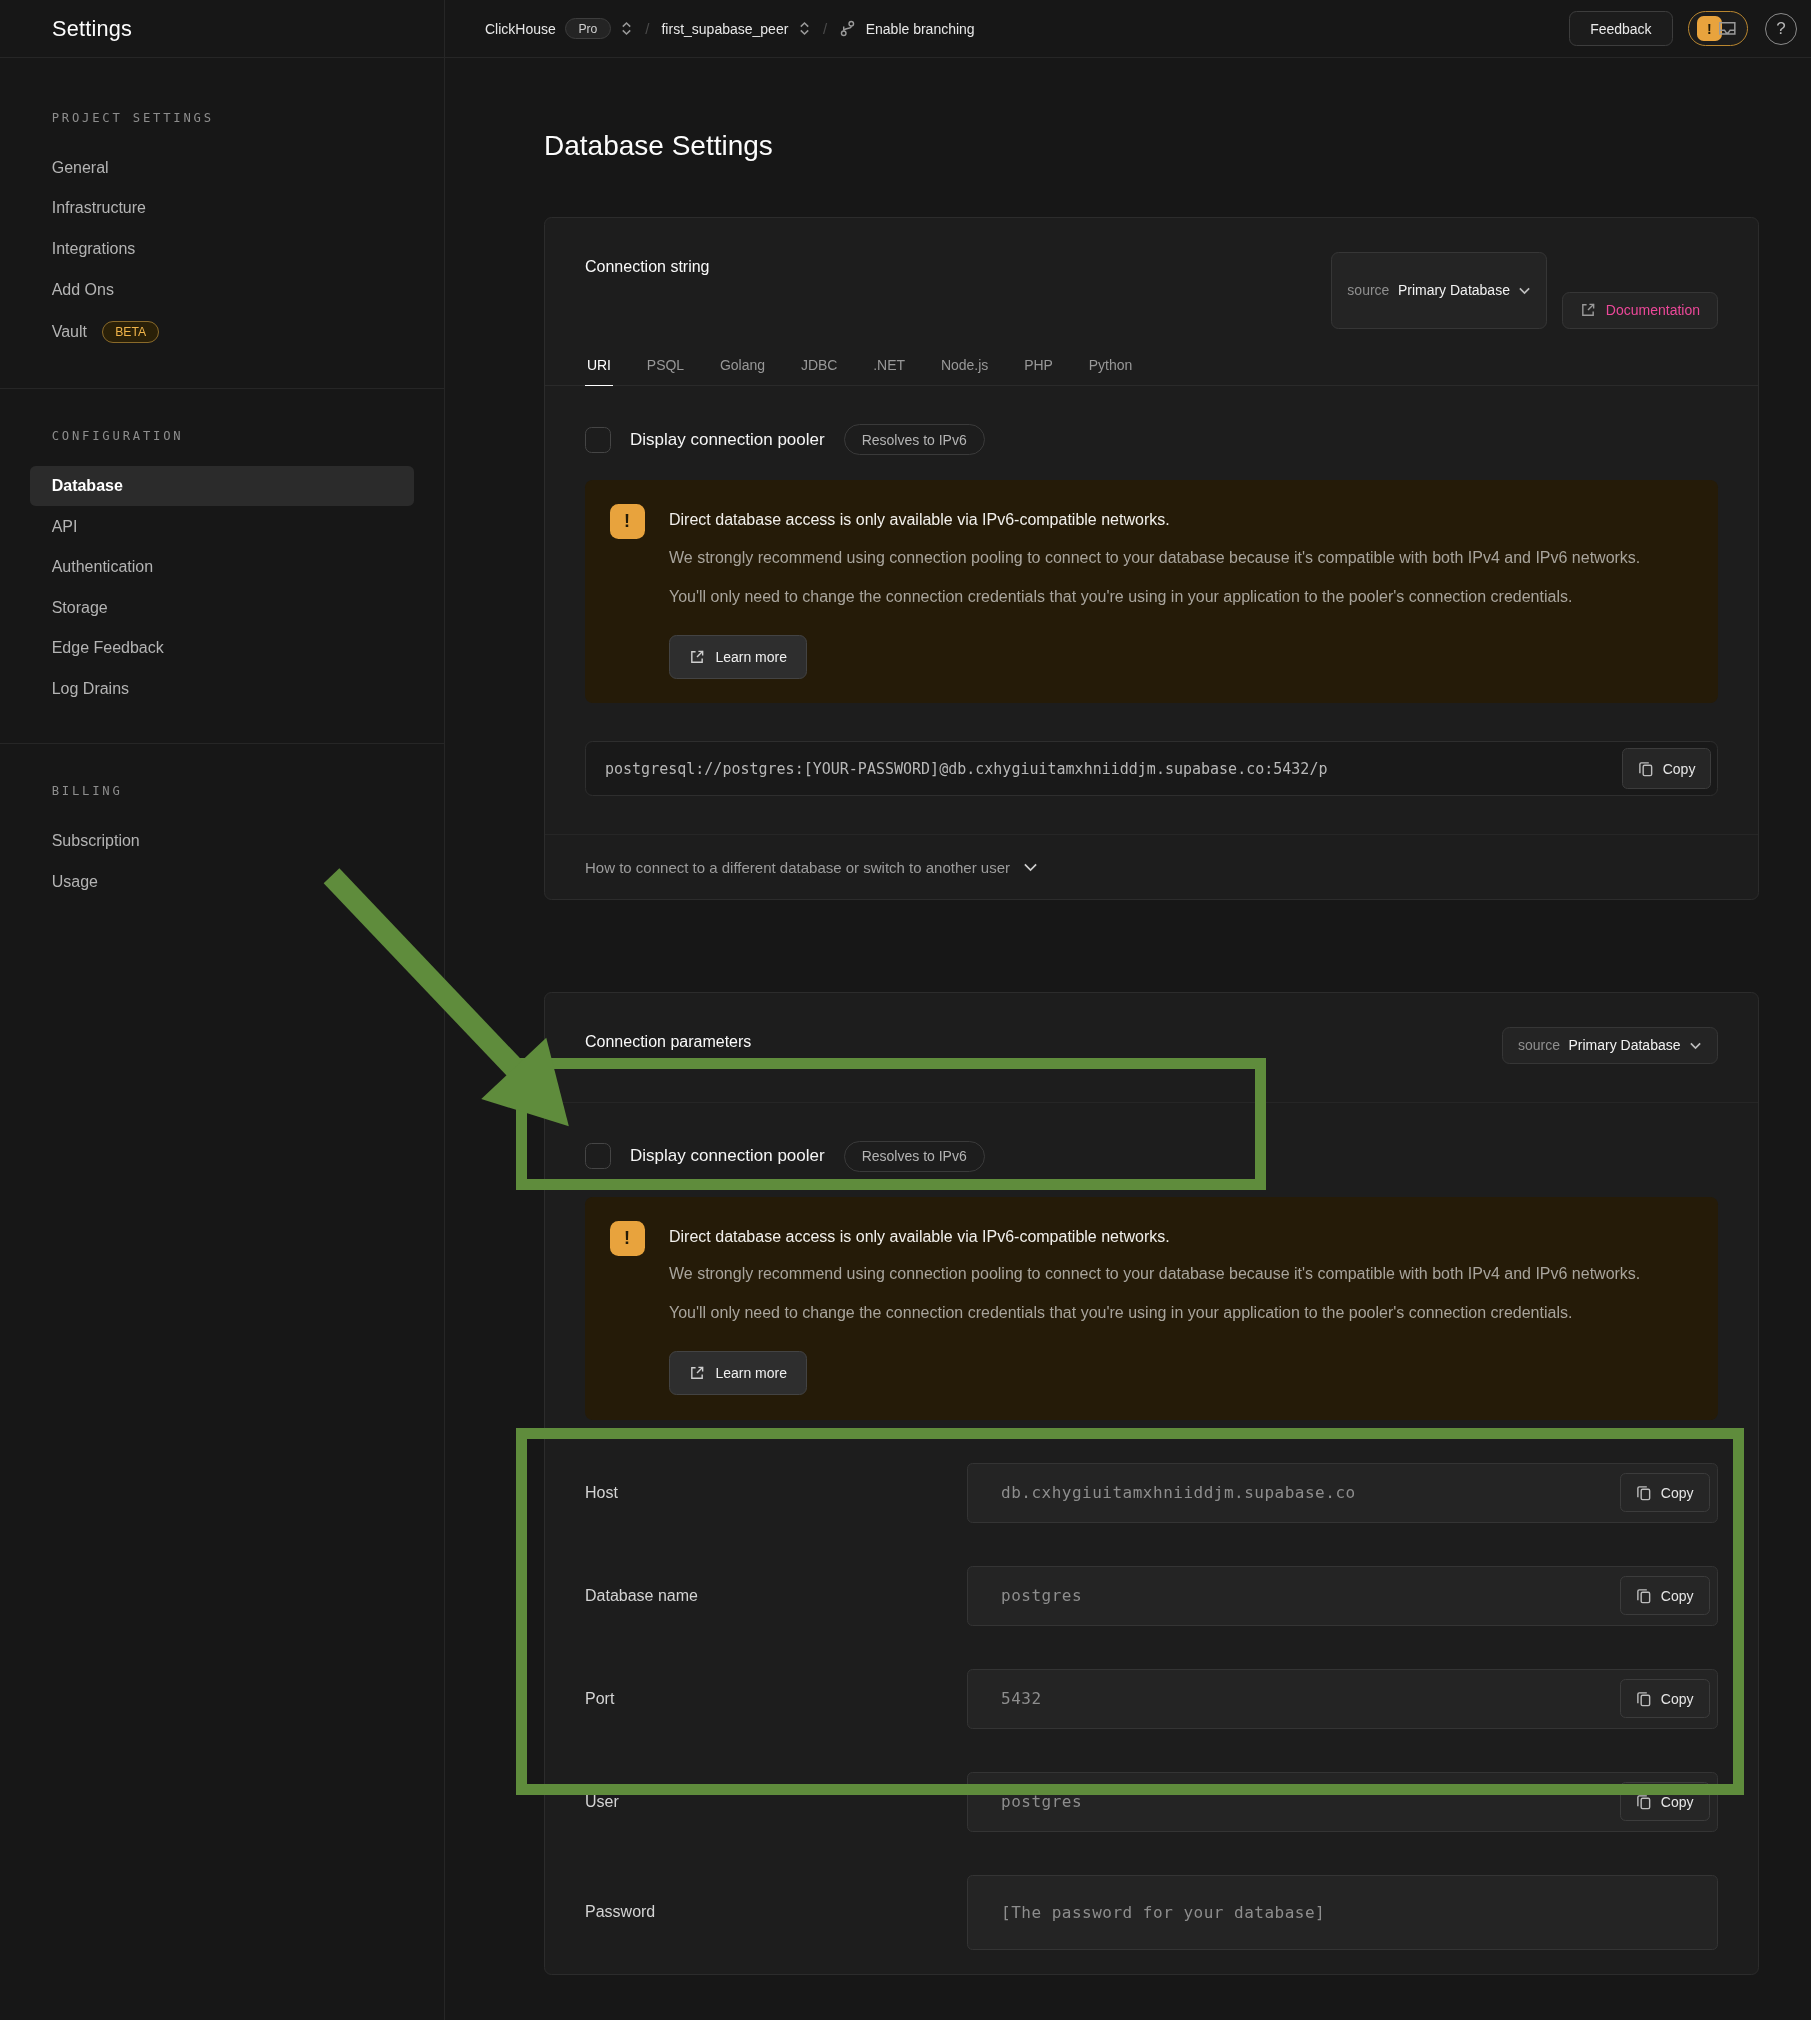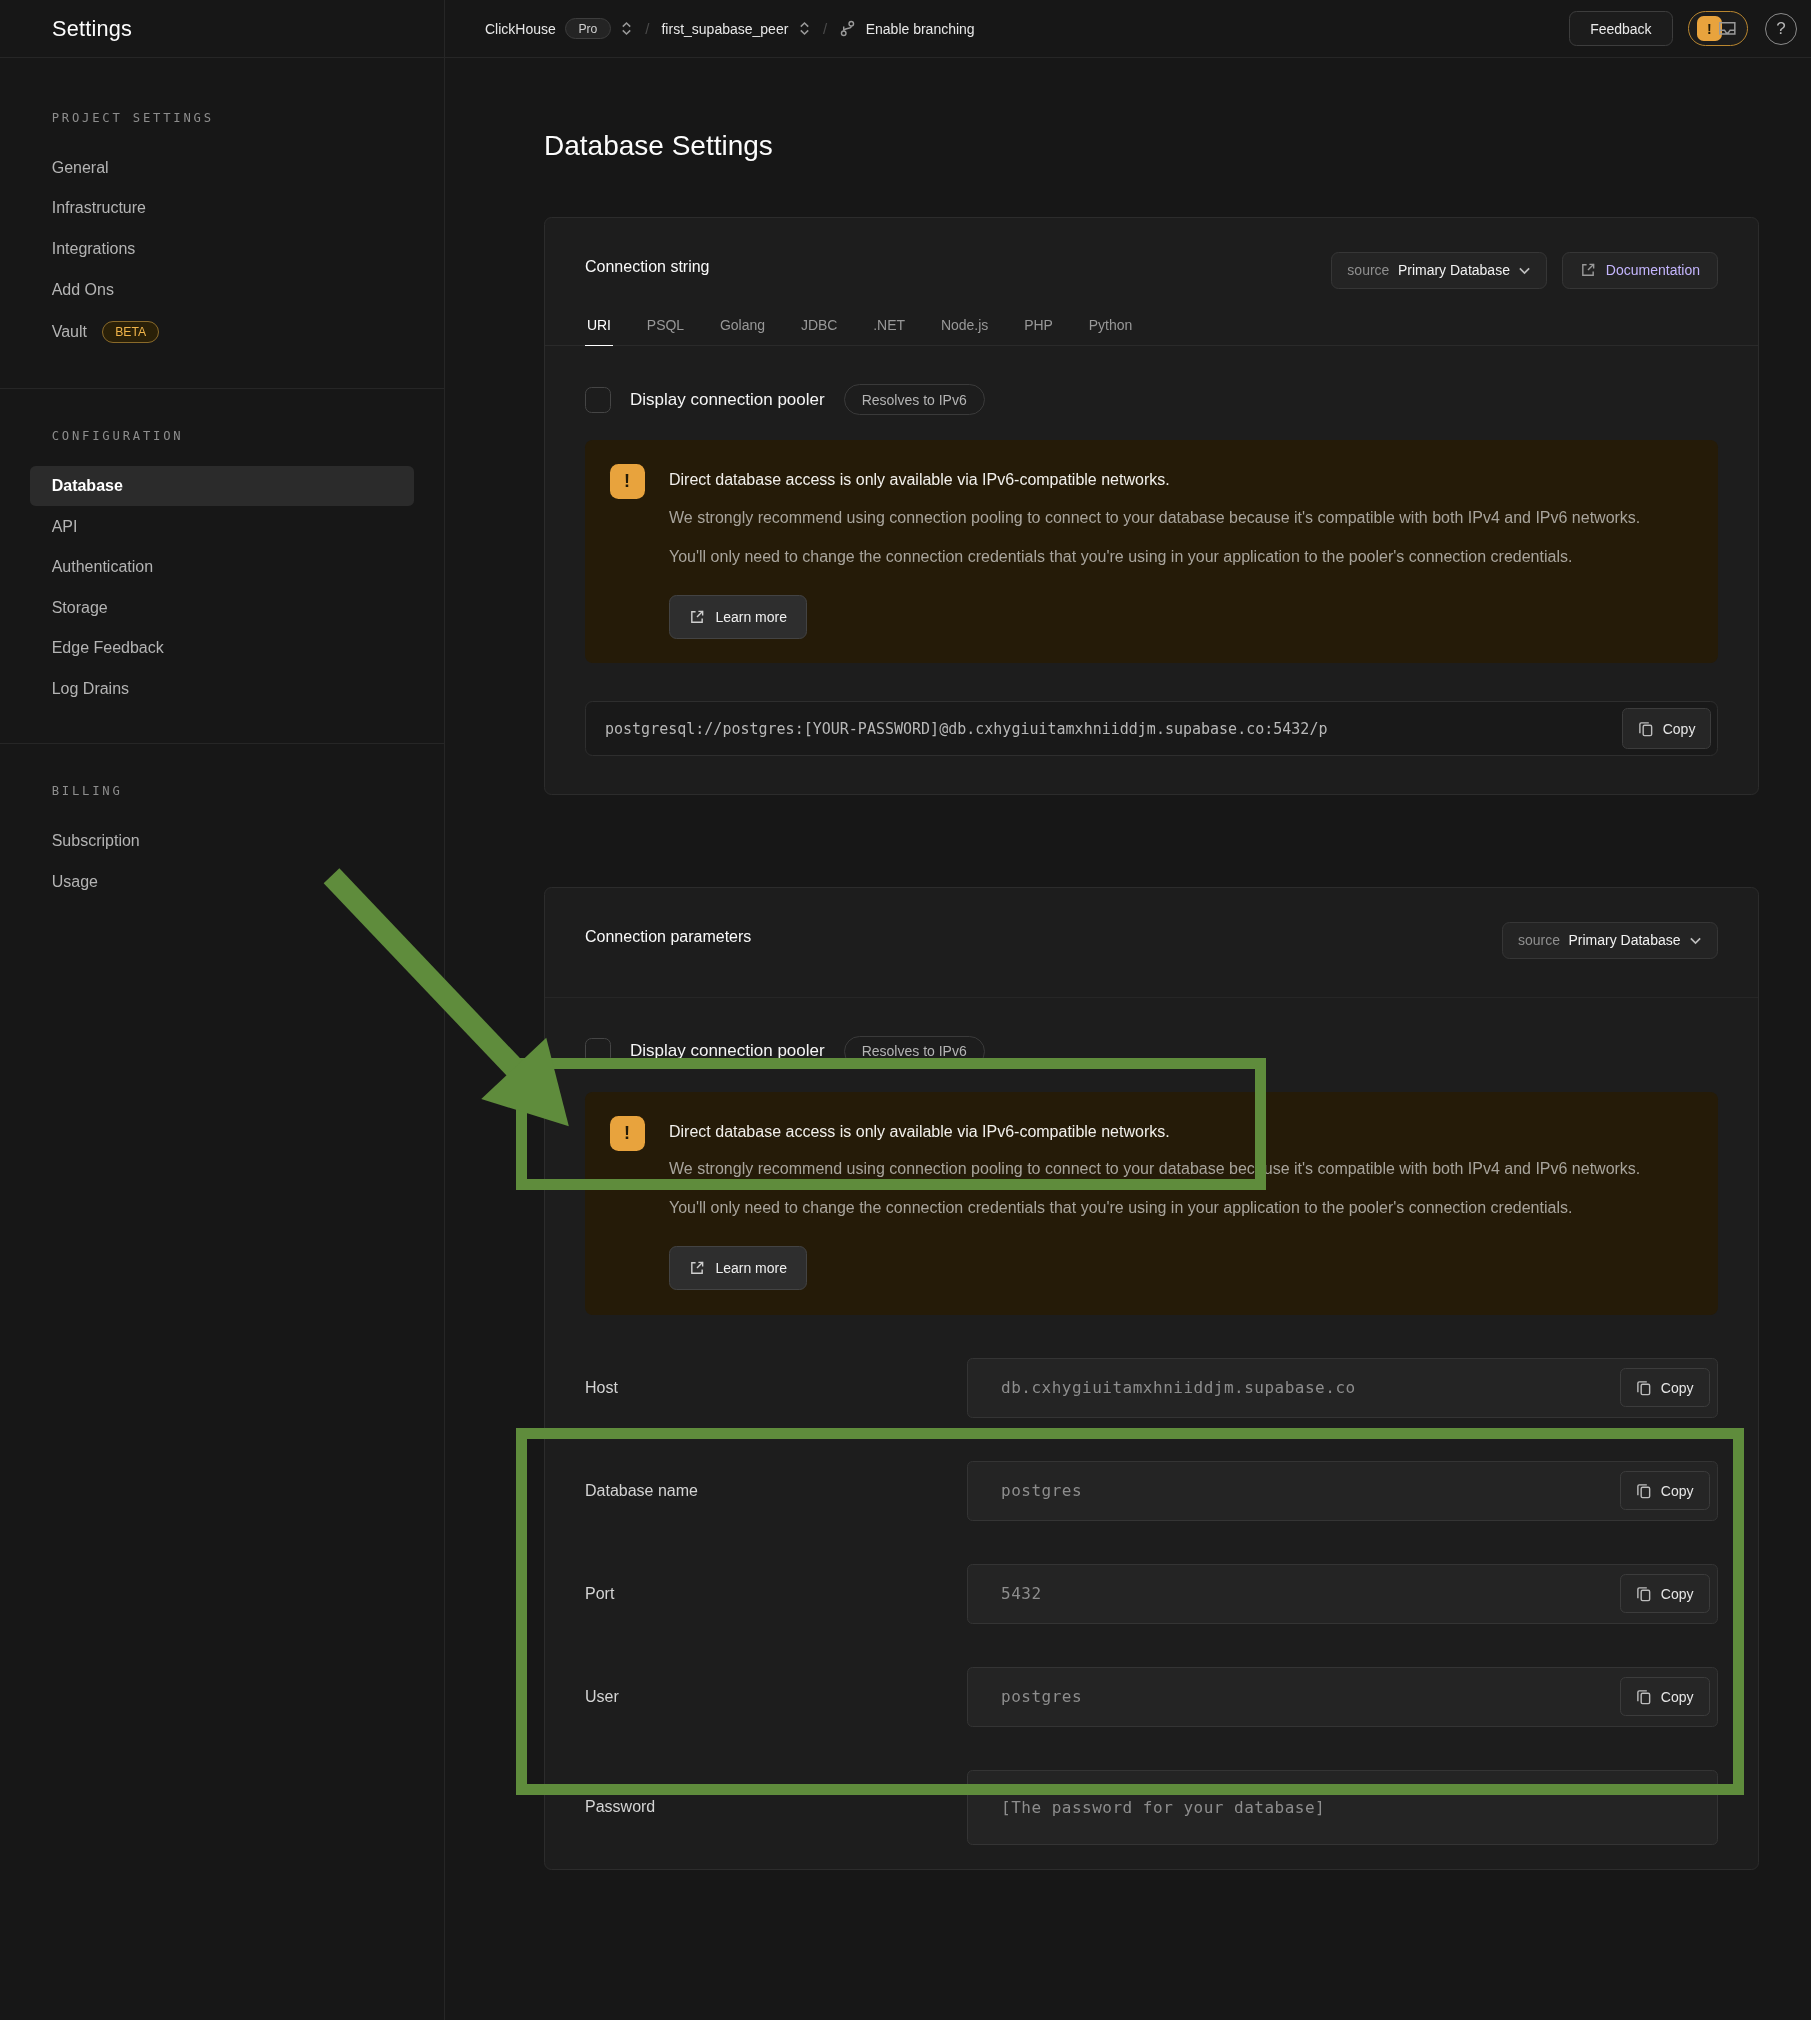--- a/index.html
+++ b/index.html
@@ -36,21 +36,21 @@
   .main { flex:1; padding:72px 53px 0 99px; }
   .page-title { font-size:28px; font-weight:400; color:#fcfcfc; }
   .card { margin-top:55px; background:#1d1d1d; border:0.9px solid #2c2c2c; border-radius:7.5px; width:1215px; }
   .card2 { margin-top:92px; }
   .card-header { display:flex; align-items:flex-start; justify-content:space-between; padding:34px 40px 0 40px; }
   .card-title { font-size:16px; font-weight:400; color:#fafafa; padding-top:5.6px; }
   .header-right { display:flex; gap:15px; }
   .source-pill { display:flex; align-items:center; gap:8.5px; border:0.9px solid #363636; background:#242424; border-radius:7.5px; padding:9.4px 15px; font-size:14px; cursor:pointer; }
   .source-pill .src { color:#8f8f8f; }
   .source-pill .val { color:#f2f2f2; }
-  .doc-btn { display:flex; align-items:flex-end; gap:9.4px; border:0.9px solid #363636; background:#242424; border-radius:7.5px; padding:9.4px 17px; font-size:14px; color:#c4b5fd; cursor:pointer; font-family:inherit; }
+  .doc-btn { display:flex; align-items:flex-end; gap:9.4px; border:0.9px solid #363636; background:#242424; border-radius:7.5px; padding:9.4px 17px; font-size:14px; color:#ec4899; cursor:pointer; font-family:inherit;margin-top:40px; }
   .tabs { display:flex; gap:32px; padding:0 40px; margin-top:22.6px; border-bottom:0.9px solid #2a2a2a; }
   .tab { font-size:14px; color:#989898; padding:5.6px 1.9px 12.2px 1.9px; cursor:pointer; border-bottom:1.9px solid transparent; margin-bottom:-0.9px; }
   .tab.active { color:#ffffff; border-bottom-color:#ffffff; }
   .card-section { padding:38px 40px; }
   .pooler-row { display:flex; align-items:center; gap:19px; }
   .checkbox { width:26px; height:26px; border:0.9px solid #454545; border-radius:6.6px; background:#1d1d1d; cursor:pointer; flex-shrink:0; }
   .pooler-label { font-size:17px; color:#f5f5f5; }
   .badge-pill { border:0.9px solid #3a3a3a; border-radius:941px; padding:6.6px 17px; font-size:14px; color:#b4b4b4; }
   .warning { margin-top:24.5px; background:#251b08; border-radius:7.5px; padding:24.5px; display:flex; gap:24.5px; }
   .warn-icon { width:35px; height:35px; border-radius:8.5px; background:#e8a33d; color:#241b07; font-weight:700; font-size:18px; display:flex; align-items:center; justify-content:center; flex-shrink:0; }
@@ -258,20 +258,28 @@
                 <svg width="16" height="18" viewBox="0 0 17 19" fill="none" stroke="#bdbdbd" stroke-width="1.5">
                     <rect x="5.5" y="5.5" width="9" height="11" rx="1.5"></rect>
                     <path d="M11.5 3 H3.5 A1.5 1.5 0 0 0 2 4.5 V14"></path>
                   </svg>
               </span>
               <span>Copy</span>
             </button>
           </div>
         </div>
 
+        <div class="expand-row">
+          <span>How to connect to a different database or switch to another user</span>
+          <span class="icon-svg">
+            <svg width="15" height="10.4" viewBox="0 0 16 11" fill="none" stroke="#cfcfcf" stroke-width="1.8">
+                <path d="M2 2.5 L8 8.5 L14 2.5"></path>
+              </svg>
+          </span>
+        </div>
       </section>
 
       <section class="card card2">
         <div class="card-header ch2" style="border-bottom:0.9px solid #262626;">
           <div class="card-title">Connection parameters</div>
           <div class="header-right">
             <div class="source-pill">
               <span class="src">source</span>
               <span class="val">Primary Database</span>
               <span class="icon-svg">

